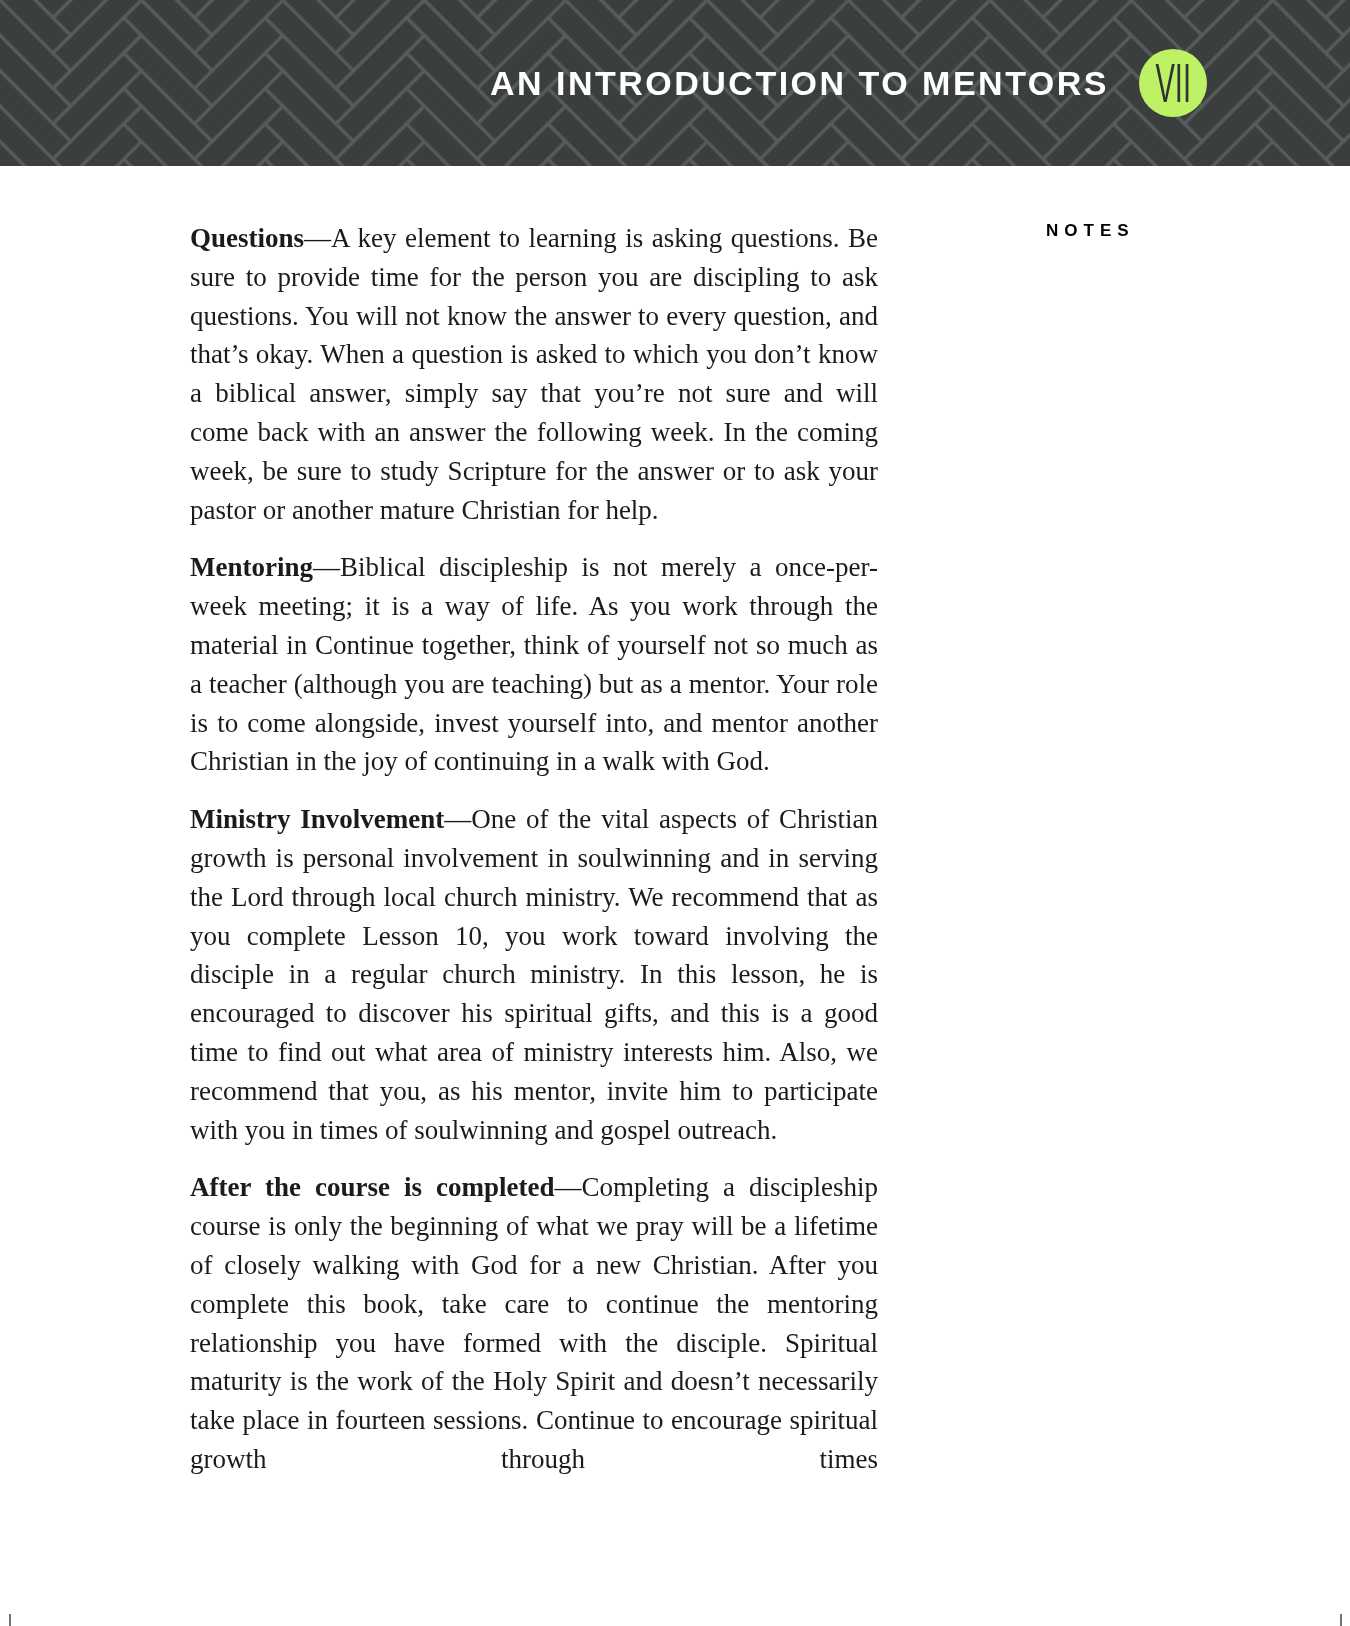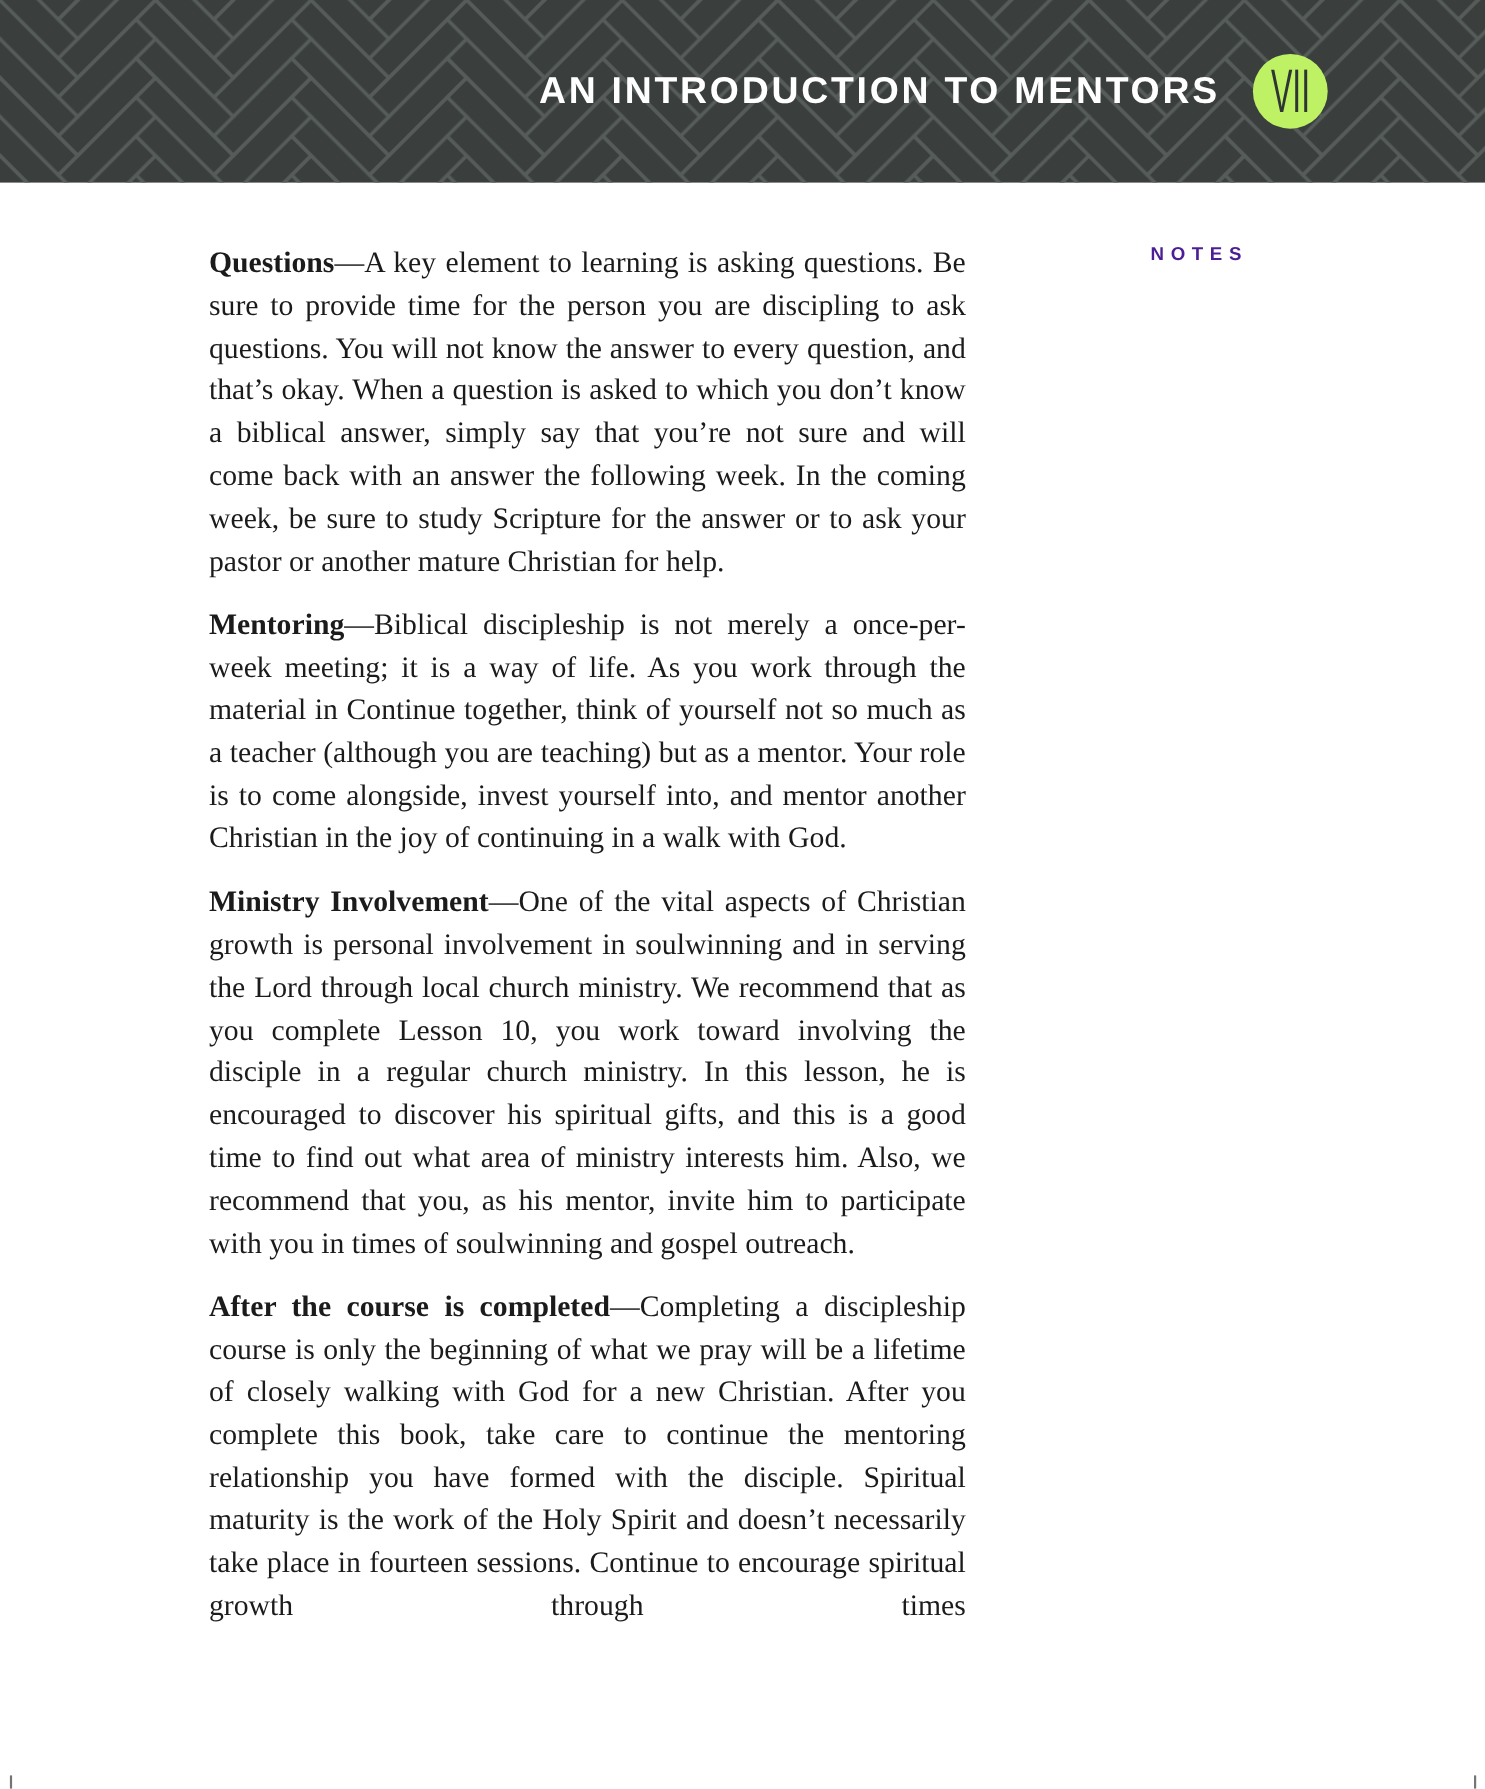--- a/index.html
+++ b/index.html
@@ -82,21 +82,21 @@
 
   
   .notes-label {
     position: absolute;
     left: 1046px;
     top: 221px;
     font-family: "Liberation Sans", sans-serif;
     font-weight: 700;
     font-size: 17px;
     letter-spacing: 6px;
-    color: #4c1d95;
+    color: #000000;
   }
 
   
   .crop-mark {
     position: absolute;
     width: 2px; height: 12px;
     background: #757575;
   }
   .crop-mark.left  { left: 9px;  top: 1614px; }
   .crop-mark.right { left: 1340px; top: 1614px; }

